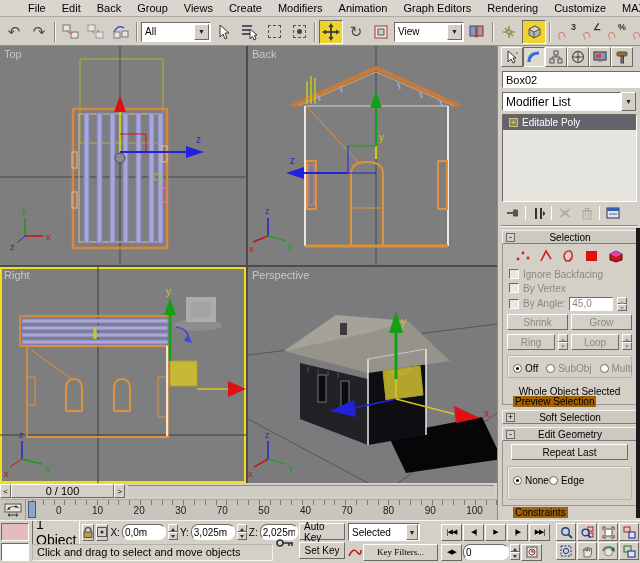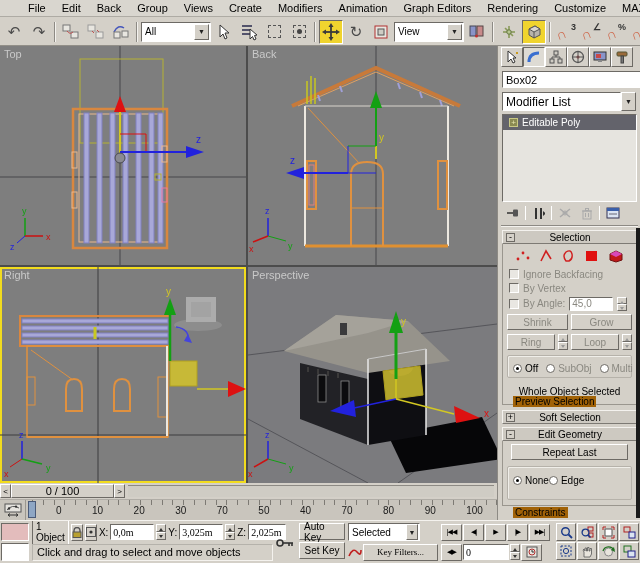--- a/index.html
+++ b/index.html
@@ -111,22 +111,22 @@
   .cp-scroll { position:absolute; right:0px; top:182px; width:4px; height:290px; background:#1a1a1a; }
 
   
   .statusbar { position:absolute; left:0; top:520px; width:640px; height:43px; background:#d4d0c8;
                border-top:1px solid #f4f2ee; display:flex; padding:2px 1px 1px 1px; gap:3px; overflow:hidden; }
   .sb-col { display:flex; flex-direction:column; gap:2px; }
   .sb-row { display:flex; align-items:center; gap:2px; height:18px; }
   .listener { width:28px; flex:none; }
   .listener .pane { height:18px; border:1px solid; border-color:#6d6a65 #fff #fff #6d6a65; }
   .mini { font-size:10px; }
-  .sb-field { height:16px; display:flex; align-items:center; padding:12px 3px; font-size:10px; }
-  .coordin { width:44px; height:16px; font-size:10px; padding:0 2px; font-family:Liberation Serif, serif; }
+  .sb-field { height:16px; display:flex; align-items:center; padding:12px 3px; font-size:14px; }
+  .coordin { width:44px; height:16px; font-size:10px; padding:0 2px; font-family:Liberation Sans, sans-serif;border-radius:7px; }
   .sb-btn { height:17px; display:flex; align-items:center; justify-content:center; font-size:10px; padding:0 4px; }
   .pb { width:21px; height:17px; display:flex; align-items:center; justify-content:center; font-size:7px; letter-spacing:-1px; flex:none; }
   .navgrid { display:grid; grid-template-columns:repeat(4,20px); grid-template-rows:18px 18px; gap:1px; flex:none; }
   .nb { display:flex; align-items:center; justify-content:center; }
   .prompt { flex:1; height:17px; display:flex; align-items:center; padding:0 4px; font-size:11px;
             border:1px solid; border-color:#b5b2ab #f4f2ee #f4f2ee #b5b2ab; background:#d4d0c8; }
 </style>
 </head>
 <body>
 

